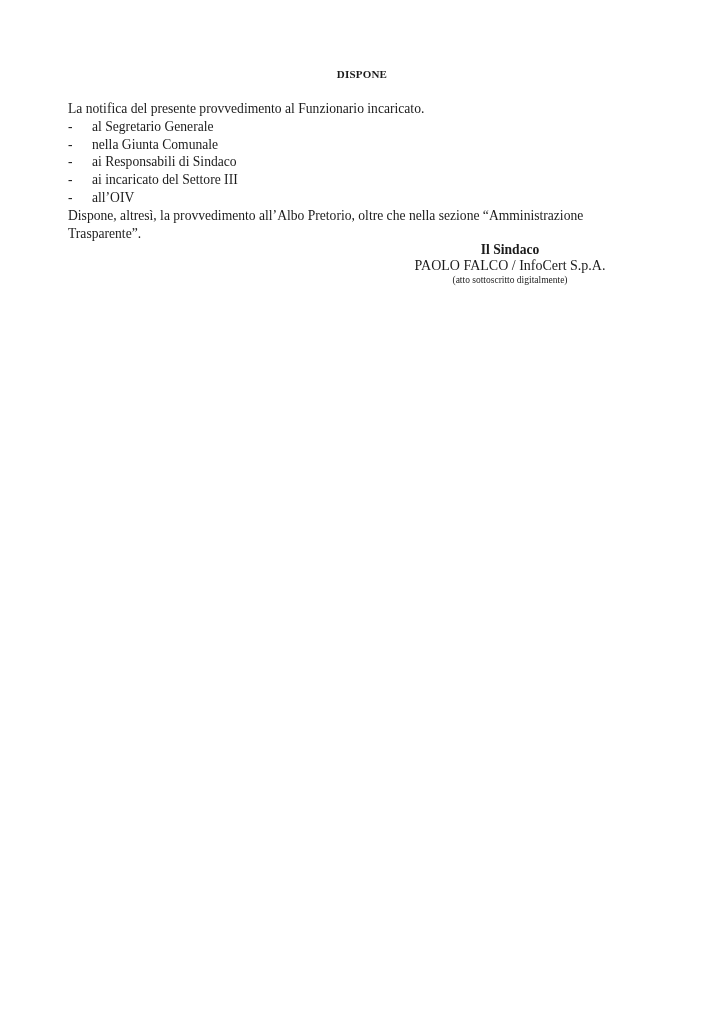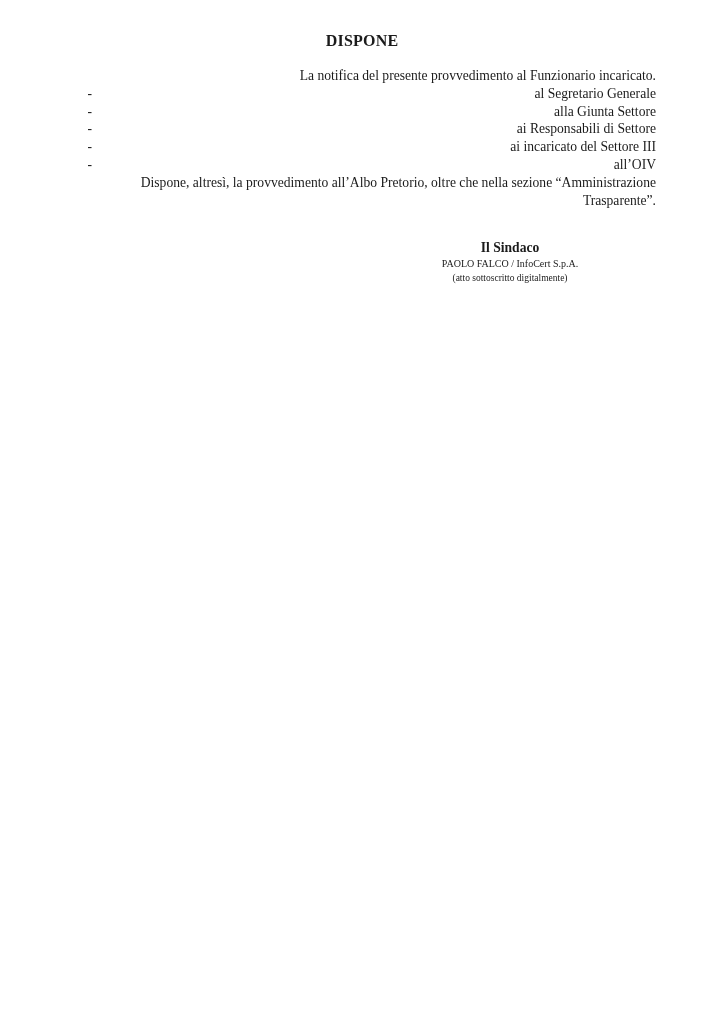--- a/index.html
+++ b/index.html
@@ -10,60 +10,58 @@
     height: 1024px;
     background: #ffffff;
     font-family: "Liberation Serif", "DejaVu Serif", serif;
     color: #1b1b1b;
     overflow: hidden;
   }
   .content {
     padding: 0 68px;
   }
   .doc-title {
-    margin-top: 32px;
+    margin-top: 65px;
     text-align: center;
     font-weight: bold;
-    font-size: 16px;
+    font-size: 11px;
     line-height: 18px;
     letter-spacing: 0.2px;
   }
   .body-text {
     font-size: 13.6px;
     line-height: 17.8px;
-    text-align: right;
   }
   .intro {
     margin-top: 17px;
   }
   .dash-list { }
   .dash-row {
     display: flex;
     align-items: baseline;
   }
   .dash-marker {
     flex: 0 0 24px;
   }
   .dash-label {
     flex: 1 1 auto;
   }
   .closing { }
   .signature-block {
-    margin-top: 31px;
     margin-left: 322px;
     width: 240px;
     text-align: center;
   }
   .sig-role {
     font-weight: bold;
     font-size: 13.6px;
     line-height: 15.5px;
   }
   .sig-name {
-    font-size: 10px;
+    font-size: 14px;
     line-height: 15.5px;
   }
   .sig-note {
     font-size: 9.5px;
     line-height: 12px;
     margin-top: 1px;
     font-family: Liberation Serif, serif;
   }
 </style>
 </head>
@@ -78,25 +76,25 @@
       <div>La notifica del presente provvedimento al Funzionario incaricato.</div>
     </div>
 
     <div class="body-text dash-list">
       <div class="dash-row">
         <span class="dash-marker">-</span>
         <span class="dash-label">al Segretario Generale</span>
       </div>
       <div class="dash-row">
         <span class="dash-marker">-</span>
-        <span class="dash-label">alla Giunta Settore</span>
+        <span class="dash-label">nella Giunta Comunale</span>
       </div>
       <div class="dash-row">
         <span class="dash-marker">-</span>
-        <span class="dash-label">ai Responsabili di Settore</span>
+        <span class="dash-label">ai Responsabili di Sindaco</span>
       </div>
       <div class="dash-row">
         <span class="dash-marker">-</span>
         <span class="dash-label">ai incaricato del Settore III</span>
       </div>
       <div class="dash-row">
         <span class="dash-marker">-</span>
         <span class="dash-label">all’OIV</span>
       </div>
     </div>

